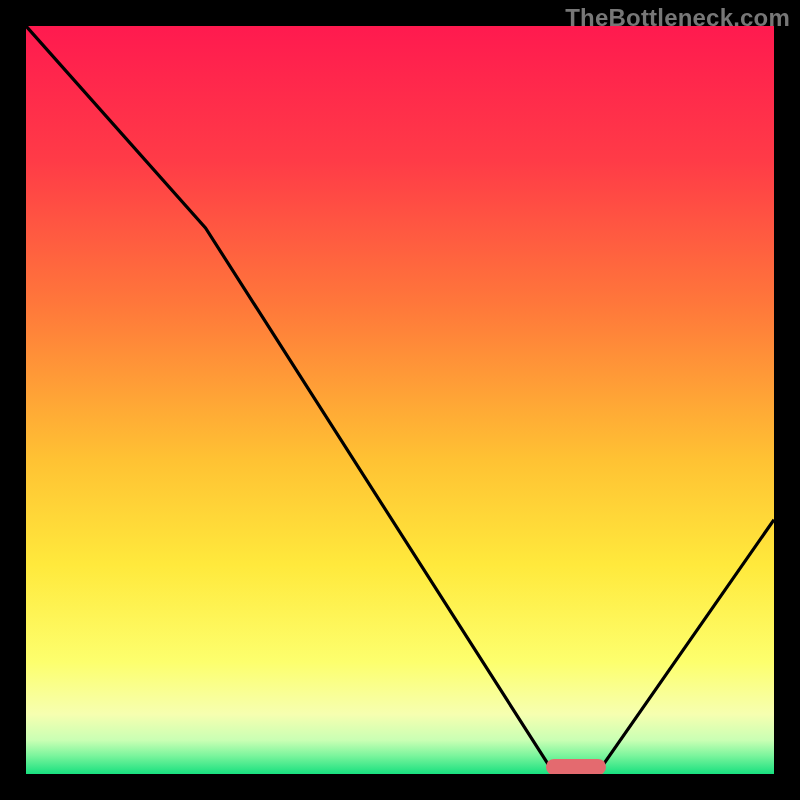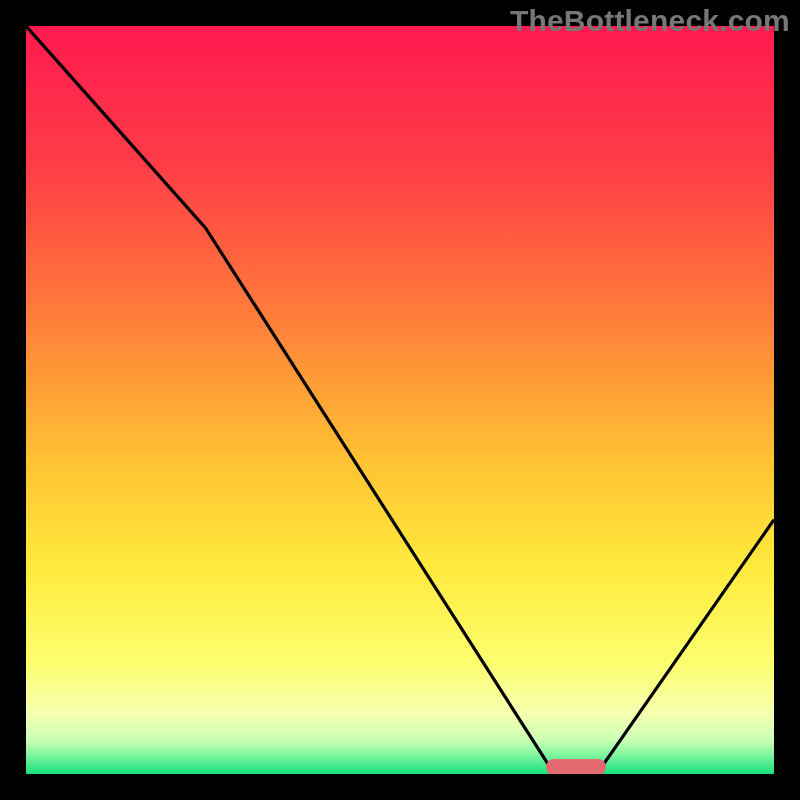--- a/index.html
+++ b/index.html
@@ -43,21 +43,21 @@
   .marker {
     position: absolute;
     background: #e46a6f;
     border-radius: 999px;
   }
   .watermark {
     position: absolute;
     top: 4px;
     right: 10px;
     font-family: Arial, Helvetica, sans-serif;
-    font-size: 30px;
+    font-size: 24px;
     font-weight: 600;
     color: #777;
     letter-spacing: 0.2px;
     user-select: none;
   }
 </style>
 </head>
 <body>
 
 <div class="frame">

